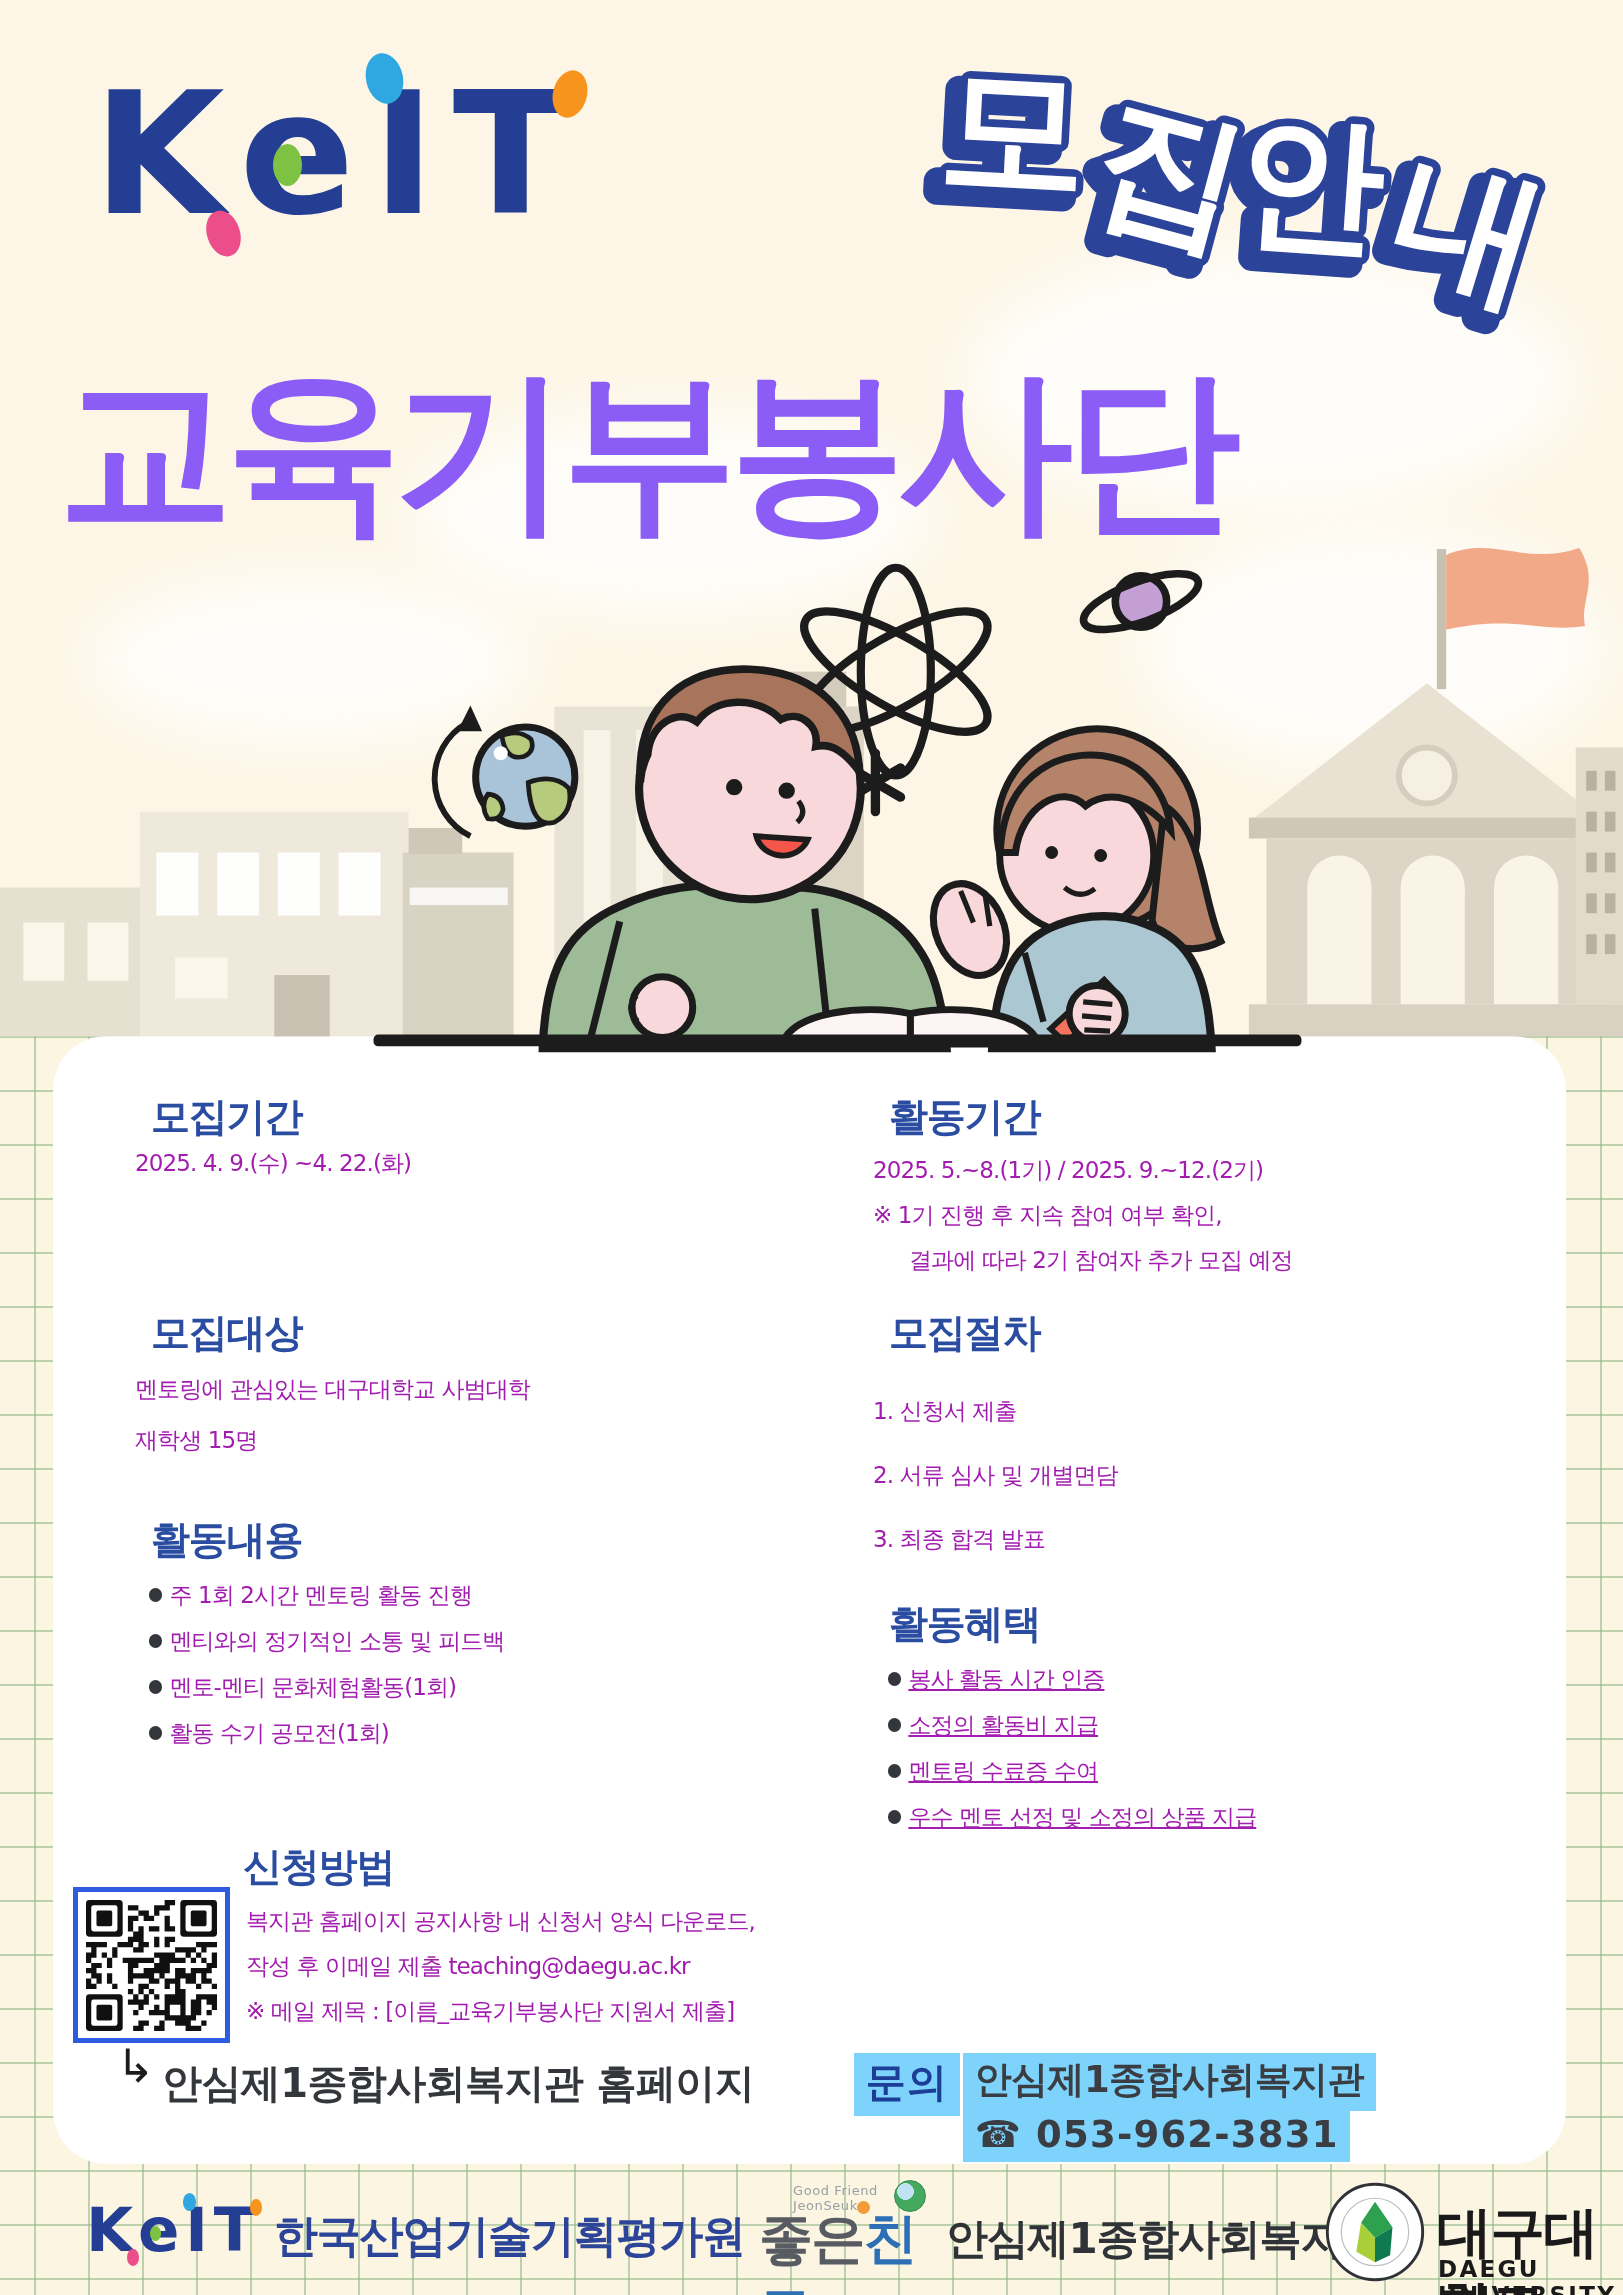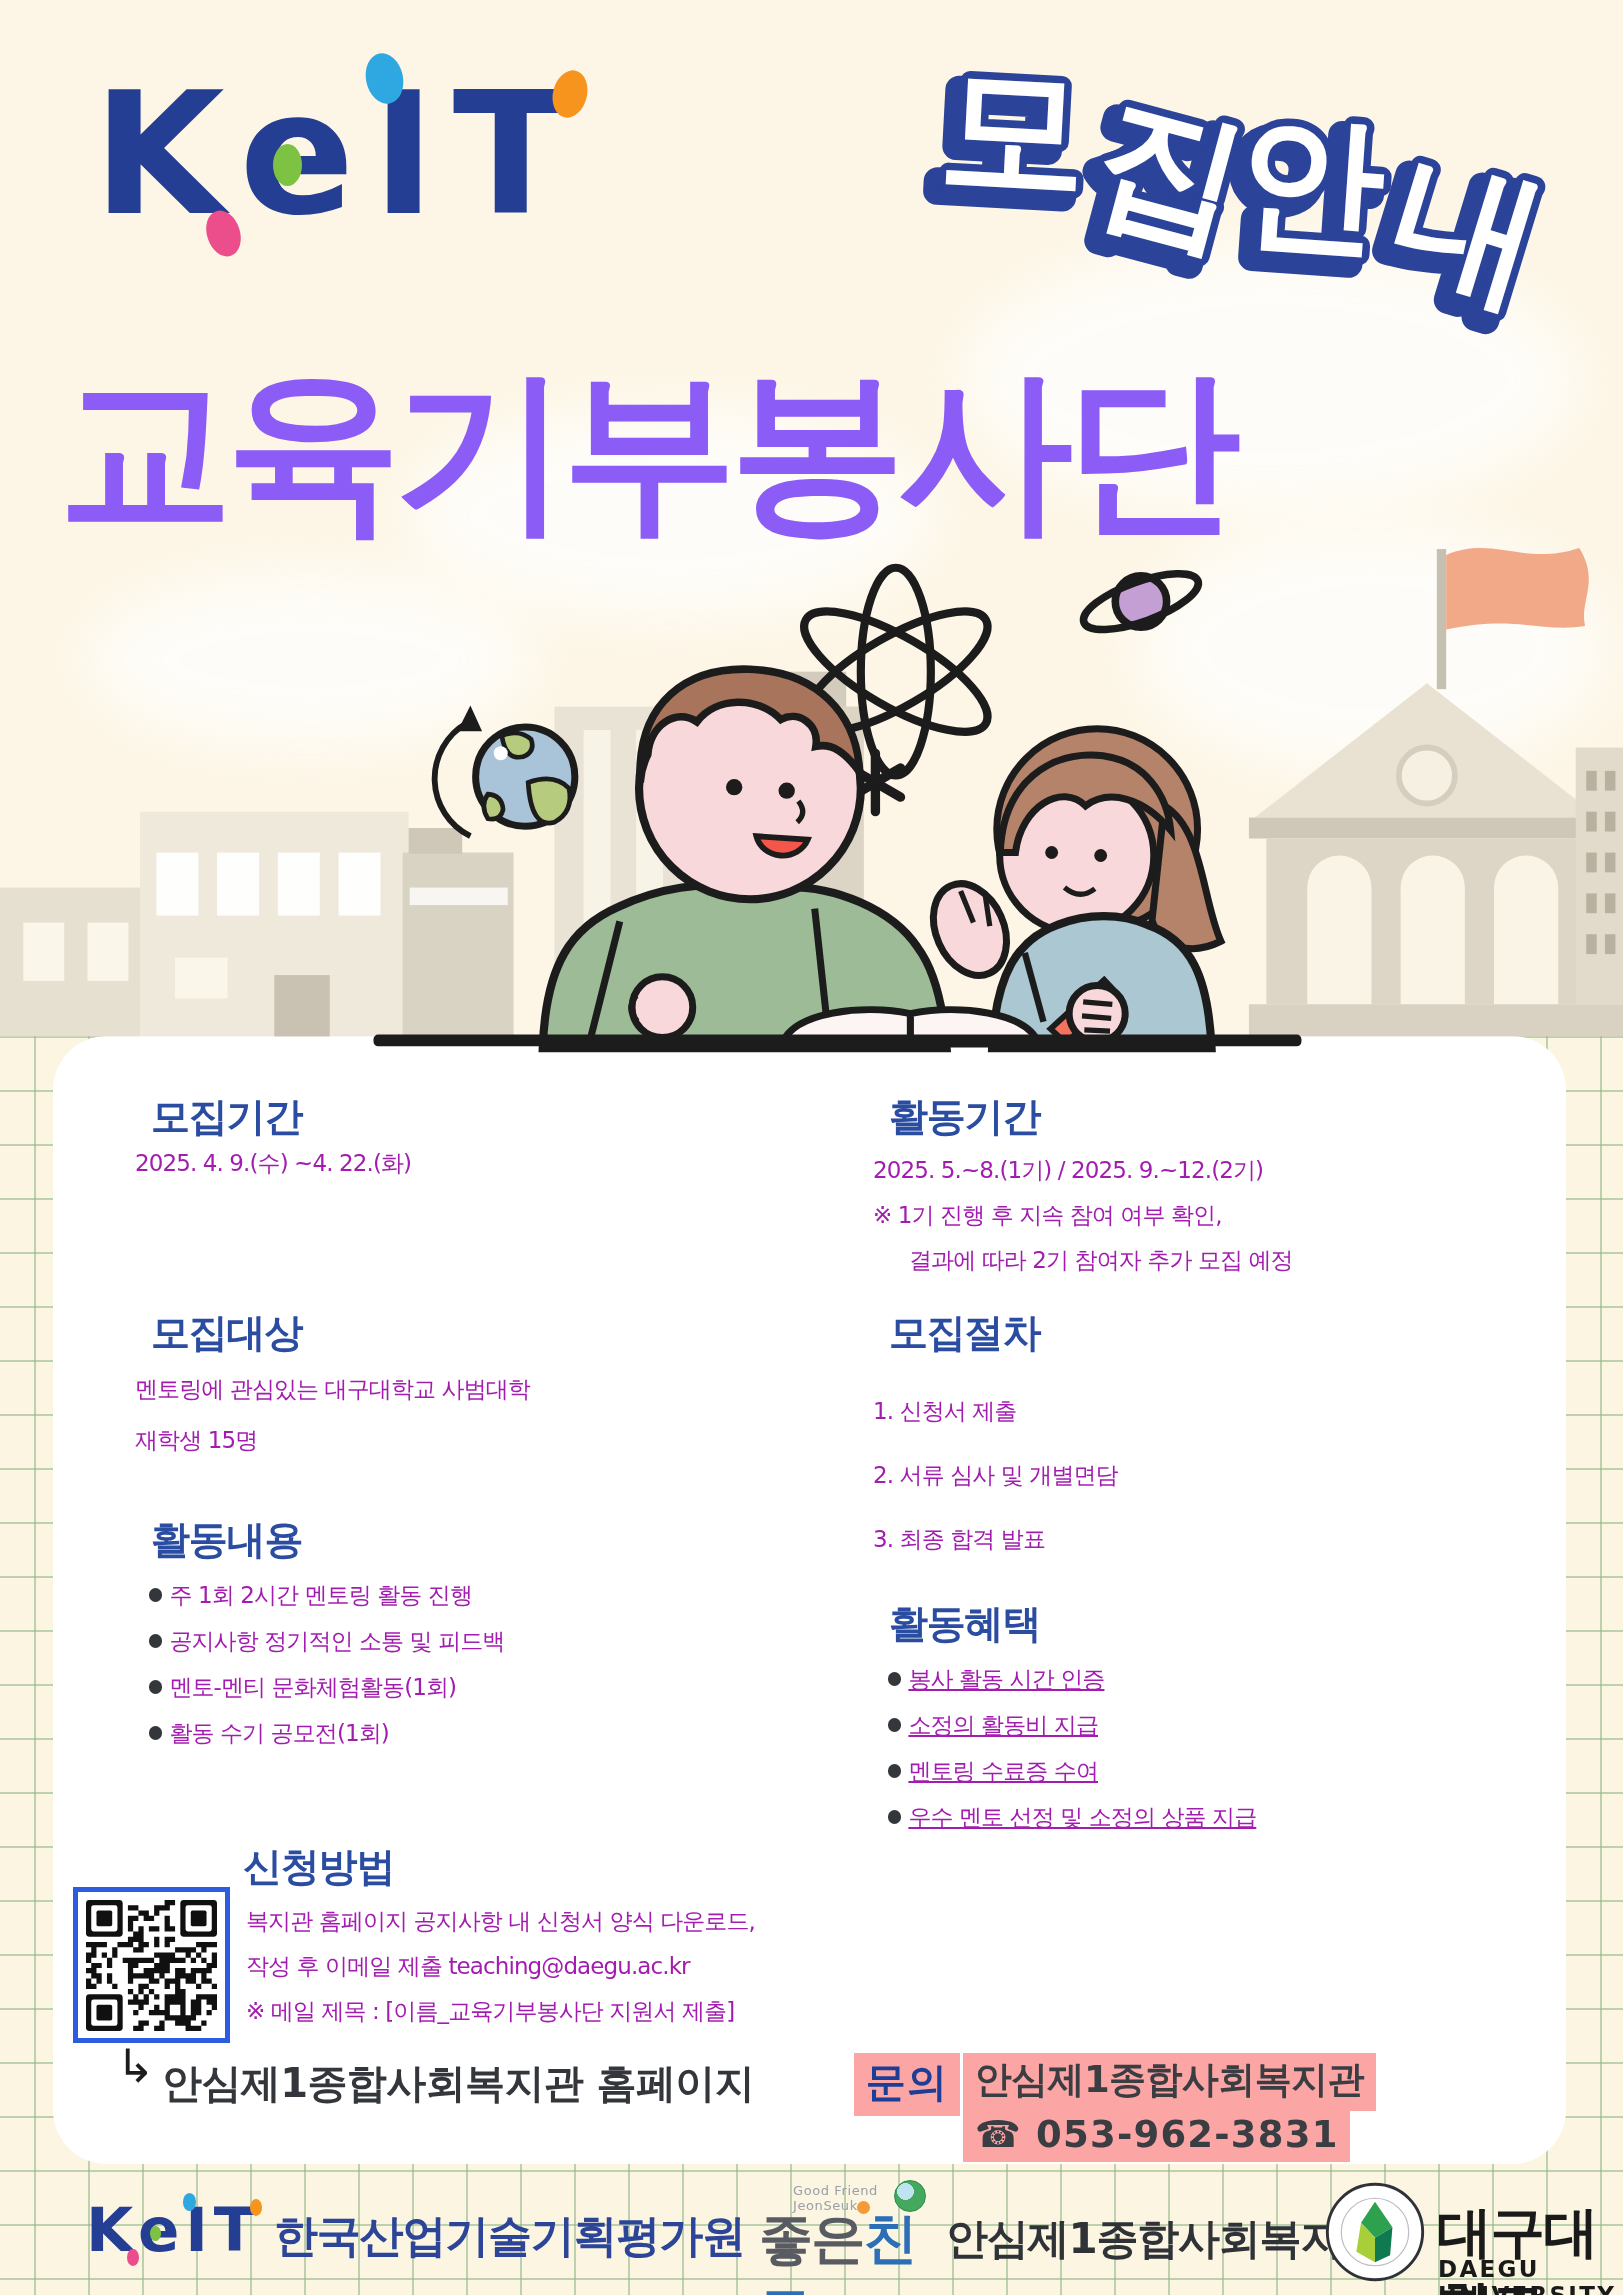--- a/index.html
+++ b/index.html
@@ -38,21 +38,21 @@
   .h{position:absolute;font-size:39px;font-weight:800;color:#2b4da1;letter-spacing:-1.2px;white-space:nowrap;margin-left:16px;}
   .t{position:absolute;font-size:23px;font-weight:500;color:#a21caf;letter-spacing:-0.9px;white-space:nowrap;}
   .lines .ln{line-height:51px;}
   .brow{display:flex;align-items:center;gap:7px;height:46px;}
   .bdot{width:13.4px;height:13.4px;border-radius:50%;background:#33363b;flex:0 0 auto;}
   .qr-box{position:absolute;left:20.4px;top:851px;width:131px;height:131px;background:#fff;
           border:5.3px solid #2e5ce0;padding:7.6px;}
   .qr-box svg{width:131px;height:131px;display:block;}
   .arrow-glyph{position:absolute;left:63px;top:1003px;font-size:46px;color:#1c1c1c;font-weight:500;}
   .qr-caption{position:absolute;left:109px;top:1020px;font-size:40px;font-weight:600;color:#33363b;letter-spacing:-0.6px;}
-  .chip{display:inline-block;background:#fca5a5;padding:2.3px 11.7px 5.8px 11.7px;}
+  .chip{display:inline-block;background:#7dd3fc;padding:2.3px 11.7px 5.8px 11.7px;}
   .contact-label{position:absolute;left:801px;top:1017px;font-size:40px;font-weight:900;color:#1c3e97;letter-spacing:1.2px;}
   .contact-org{position:absolute;left:910px;top:1017px;font-size:37px;font-weight:700;color:#3a3d42;letter-spacing:-0.6px;}
   .contact-phone{position:absolute;left:910px;top:1075px;font-size:37px;font-weight:700;color:#3a3d42;letter-spacing:1.2px;}
   
   .f-keit-name{left:274px;top:2207px;font-size:44px;font-weight:900;color:#2c4598;letter-spacing:-1.2px;text-align:center;}
   .gf{left:759px;top:2183px;width:175px;height:105px;}
   .gf-sub{position:absolute;left:34px;top:0;font-size:13px;color:#9aa0a6;letter-spacing:0.6px;}
   .gf-emblem{position:absolute;left:135px;top:-3.5px;width:30px;height:30px;border-radius:50%;
              background:radial-gradient(circle at 35% 35%, #bfe3f2 0 30%, #44a85e 31% 100%);border:1.2px solid #2f8a4c;}
   .gf-name{position:absolute;left:0;top:20px;font-size:54px;font-weight:900;letter-spacing:-1.8px;}
@@ -225,21 +225,21 @@
   </div>
 
   <div class="h" style="left:82px;top:477px;">활동내용</div>
   <div class="t" style="left:96px;top:536px;">
     <div class="brow">
         <span class="bdot"></span>
         <span>주 1회 2시간 멘토링 활동 진행</span>
       </div>
     <div class="brow">
         <span class="bdot"></span>
-        <span>공지사항 정기적인 소통 및 피드백</span>
+        <span>멘티와의 정기적인 소통 및 피드백</span>
       </div>
     <div class="brow">
         <span class="bdot"></span>
         <span>멘토-멘티 문화체험활동(1회)</span>
       </div>
     <div class="brow">
         <span class="bdot"></span>
         <span>활동 수기 공모전(1회)</span>
       </div>
   </div>

